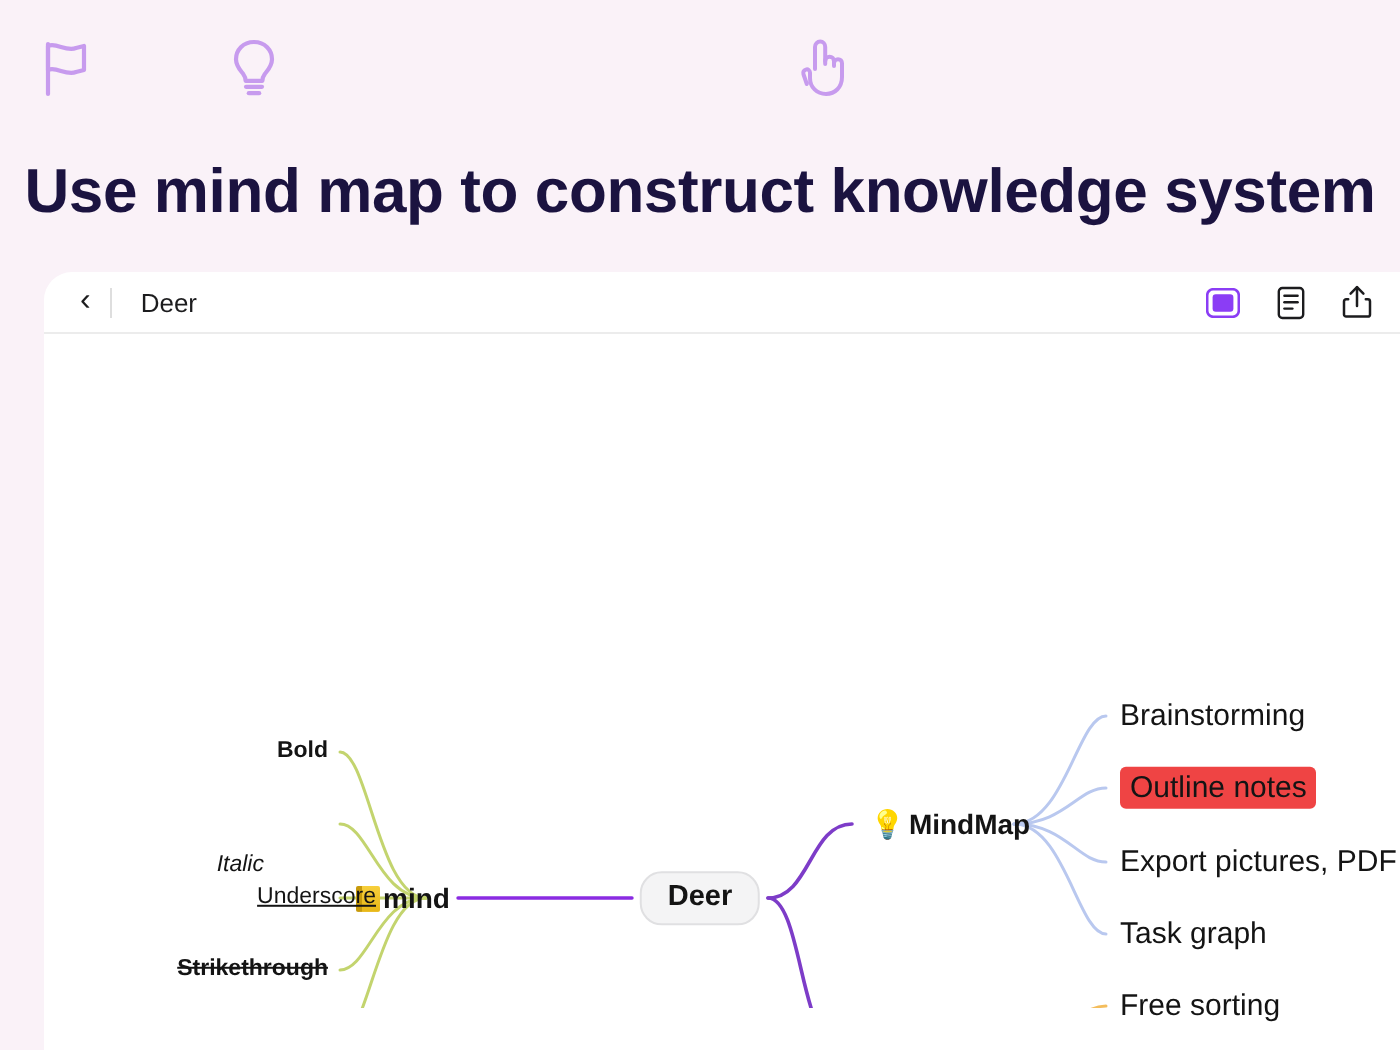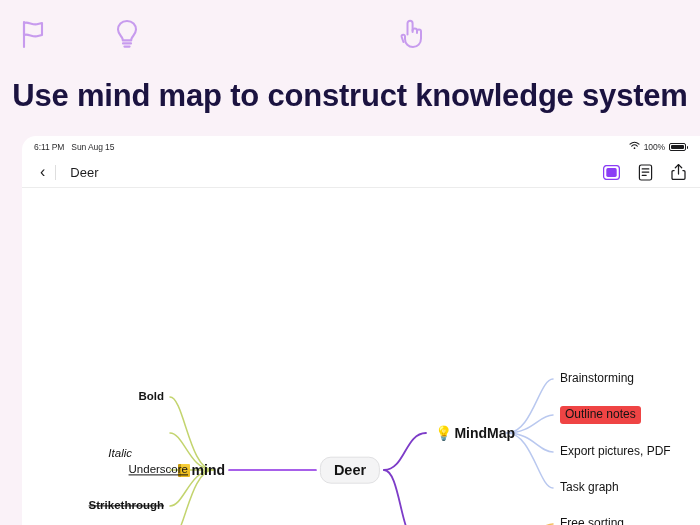--- a/index.html
+++ b/index.html
@@ -190,21 +190,21 @@
 
   .branch-node {
     font-size: 14px;
     font-weight: 700;
     transform: translateY(-50%);
     gap: 2px;
   }
   .branch-emoji { font-size: 14px; line-height: 1; }
 
   .leaf-right {
-    font-size: 12px;
+    font-size: 15px;
     transform: translateY(-50%);
     justify-content: flex-end;
   }
 </style>
 </head>
 <body>
 
 <div class="deco-icon" id="deco-flag">
   <svg width="28" height="32" viewBox="0 0 28 32" fill="none" stroke="#c79bee" stroke-width="2.1" stroke-linecap="round" stroke-linejoin="round">
     <path d="M5 4 L5 29"></path>
@@ -225,39 +225,20 @@
     <path d="M11.5 17.5 L11.5 6.5 C11.5 4.9 12.7 3.8 14.1 3.8 C15.5 3.8 16.6 4.9 16.6 6.5 L16.6 15"></path>
     <path d="M16.6 13.6 C16.6 12.3 17.6 11.4 18.8 11.4 C20 11.4 21 12.3 21 13.6 L21 16"></path>
     <path d="M21 14.6 C21 13.4 21.9 12.6 23 12.6 C24.1 12.6 25 13.4 25 14.6 L25 21.5 C25 26.5 21.6 30 17 30 C12.4 30 9 26.6 9 22 L9 19.4 C9 18.2 8 17.4 6.9 17.8 C5.9 18.1 5.4 19 5.7 20 L7.4 25"></path>
   </svg>
 </div>
 
 <div id="headline">Use mind map to construct knowledge system</div>
 
 <div id="device-card">
 
-  <div id="status-bar">
-    <div id="status-left">
-      <span>6:11 PM</span>
-      <span>Sun Aug 15</span>
-    </div>
-    <div id="status-right">
-      <span>
-        <svg width="11" height="9" viewBox="0 0 11 9" fill="none" stroke="#1c1c1e" stroke-width="1.1" stroke-linecap="round">
-          <path d="M1 3.2 C2.6 1.8 4 1.2 5.5 1.2 C7 1.2 8.4 1.8 10 3.2"></path>
-          <path d="M2.7 5.1 C3.7 4.2 4.6 3.8 5.5 3.8 C6.4 3.8 7.3 4.2 8.3 5.1"></path>
-          <circle cx="5.5" cy="7.2" r="0.85" fill="#1c1c1e" stroke="none"></circle>
-        </svg>
-      </span>
-      <span>100%</span>
-      <span class="battery-shell">
-        <span class="battery-fill"></span>
-      </span>
-    </div>
-  </div>
 
   <div id="nav-bar">
     <div id="back-button">‹</div>
     <div id="nav-divider"></div>
     <div id="doc-title">Deer</div>
     <div id="nav-actions">
       <span class="nav-icon">
         <svg width="17" height="15" viewBox="0 0 17 15">
           <rect x="0.6" y="0.6" width="15.8" height="13.8" rx="3" fill="none" stroke="#8b3df5" stroke-width="1.3"></rect>
           <rect x="3.3" y="3.1" width="10.4" height="8.8" rx="1.6" fill="#8b3df5"></rect>

